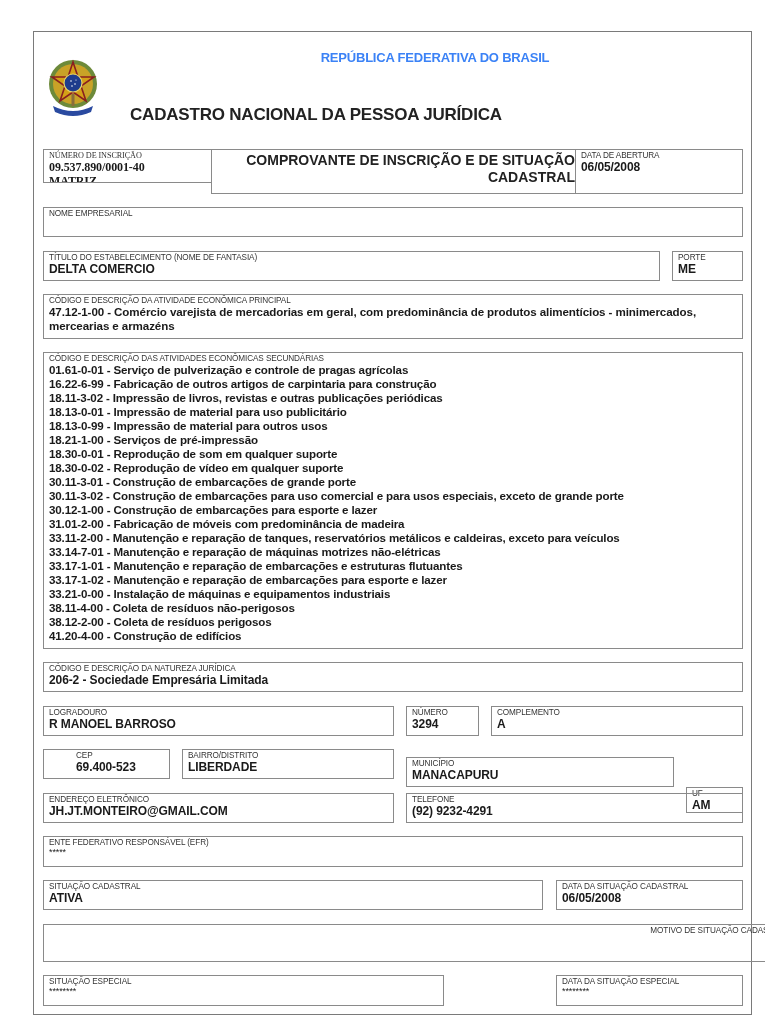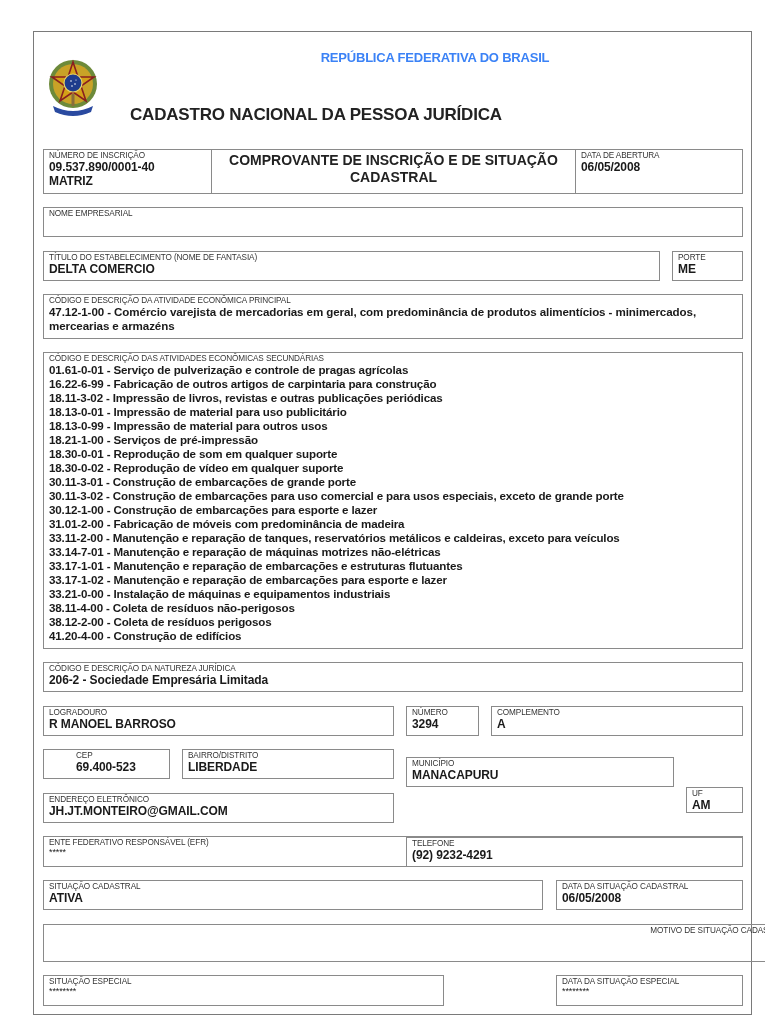--- a/index.html
+++ b/index.html
@@ -4,21 +4,21 @@
 <style>
   html, body { margin:0; padding:0; background:#ffffff; }
   body { width:765px; height:1024px; position:relative; font-family:"Liberation Sans", sans-serif; color:#1a1a1a; overflow:hidden; }
   .frame { position:absolute; left:33px; top:31px; width:719px; height:984px; border:1px solid #7a7a7a; box-sizing:border-box; }
   .box { position:absolute; border:1px solid #8a8a8a; box-sizing:border-box; padding:1px 5px 0 5px; overflow:hidden; }
   .lbl { font-size:8.2px; color:#333; line-height:9px; letter-spacing:-0.1px; white-space:nowrap; display:block; }
   .val { font-size:12px; font-weight:bold; line-height:14px; color:#1a1a1a; display:block; letter-spacing:-0.1px; }
   .val.small { font-size:9px; font-weight:normal; line-height:11px; }
   .title1 { position:absolute; left:140px; width:590px; top:50px; text-align:center; font-size:13px; font-weight:bold; color:#3b82f6; letter-spacing:-0.2px; }
   .title2 { position:absolute; left:130px; width:590px; top:105px; text-align:left; font-size:17px; font-weight:bold; color:#222; letter-spacing:-0.2px; }
-  .comp-title { position:absolute; text-align:center; font-size:14px; font-weight:bold; line-height:17px; color:#222; }
+  .comp-title { position:absolute; text-align:right; font-size:14px; font-weight:bold; line-height:17px; color:#222; }
   .act-list { margin:0; padding:0; list-style:none; }
   .act-list li { font-size:11.6px; font-weight:bold; line-height:14px; white-space:nowrap; letter-spacing:-0.15px; }
   .emblem { position:absolute; left:45px; top:56px; width:56px; height:64px; }
 </style>
 </head>
 <body>
 
 <div class="frame"></div>
 
 <svg class="emblem" viewBox="0 0 56 64">
@@ -30,21 +30,21 @@
     <circle cx="30" cy="28" r="0.8" fill="#fff"></circle>
     <circle cx="27" cy="30" r="0.8" fill="#fff"></circle>
     <circle cx="31" cy="24" r="0.6" fill="#fff"></circle>
   <rect x="26.5" y="38" width="3" height="12" fill="#8a6d3b"></rect>
   <path d="M8 50 Q28 60 48 50 L46 56 Q28 64 10 56 Z" fill="#2a4aa0"></path>
 </svg>
 
 <div class="title1">REPÚBLICA FEDERATIVA DO BRASIL</div>
 <div class="title2">CADASTRO NACIONAL DA PESSOA JURÍDICA</div>
 
-<div class="box" style="left:43px; top:149px; width:169px; height:45px;">
+<div class="box" style="left:43px; top:149px; width:169px; height:34px;font-family:Liberation Serif, serif;">
   <span class="lbl">NÚMERO DE INSCRIÇÃO</span>
   <span class="val">09.537.890/0001-40</span>
   <span class="val">MATRIZ</span>
 </div>
 <div class="box" style="left:211px; top:149px; width:365px; height:45px;">
   <div class="comp-title" style="left:0; top:2px; width:363px;">
     <div>COMPROVANTE DE INSCRIÇÃO E DE SITUAÇÃO</div>
     <div>CADASTRAL</div>
   </div>
 </div>
@@ -130,21 +130,21 @@
 </div>
 <div class="box" style="left:686px; top:749px; width:57px; height:26px;margin-top:38px;">
   <span class="lbl">UF</span>
   <span class="val">AM</span>
 </div>
 
 <div class="box" style="left:43px; top:793px; width:351px; height:30px;">
   <span class="lbl">ENDEREÇO ELETRÔNICO</span>
   <span class="val">JH.JT.MONTEIRO@GMAIL.COM</span>
 </div>
-<div class="box" style="left:406px; top:793px; width:337px; height:30px;margin-top:44px;">
+<div class="box" style="left:406px; top:793px; width:337px; height:30px;">
   <span class="lbl">TELEFONE</span>
   <span class="val">(92) 9232-4291</span>
 </div>
 
 <div class="box" style="left:43px; top:836px; width:700px; height:31px;">
   <span class="lbl">ENTE FEDERATIVO RESPONSÁVEL (EFR)</span>
   <span class="val small">*****</span>
 </div>
 
 <div class="box" style="left:43px; top:880px; width:500px; height:30px;">

